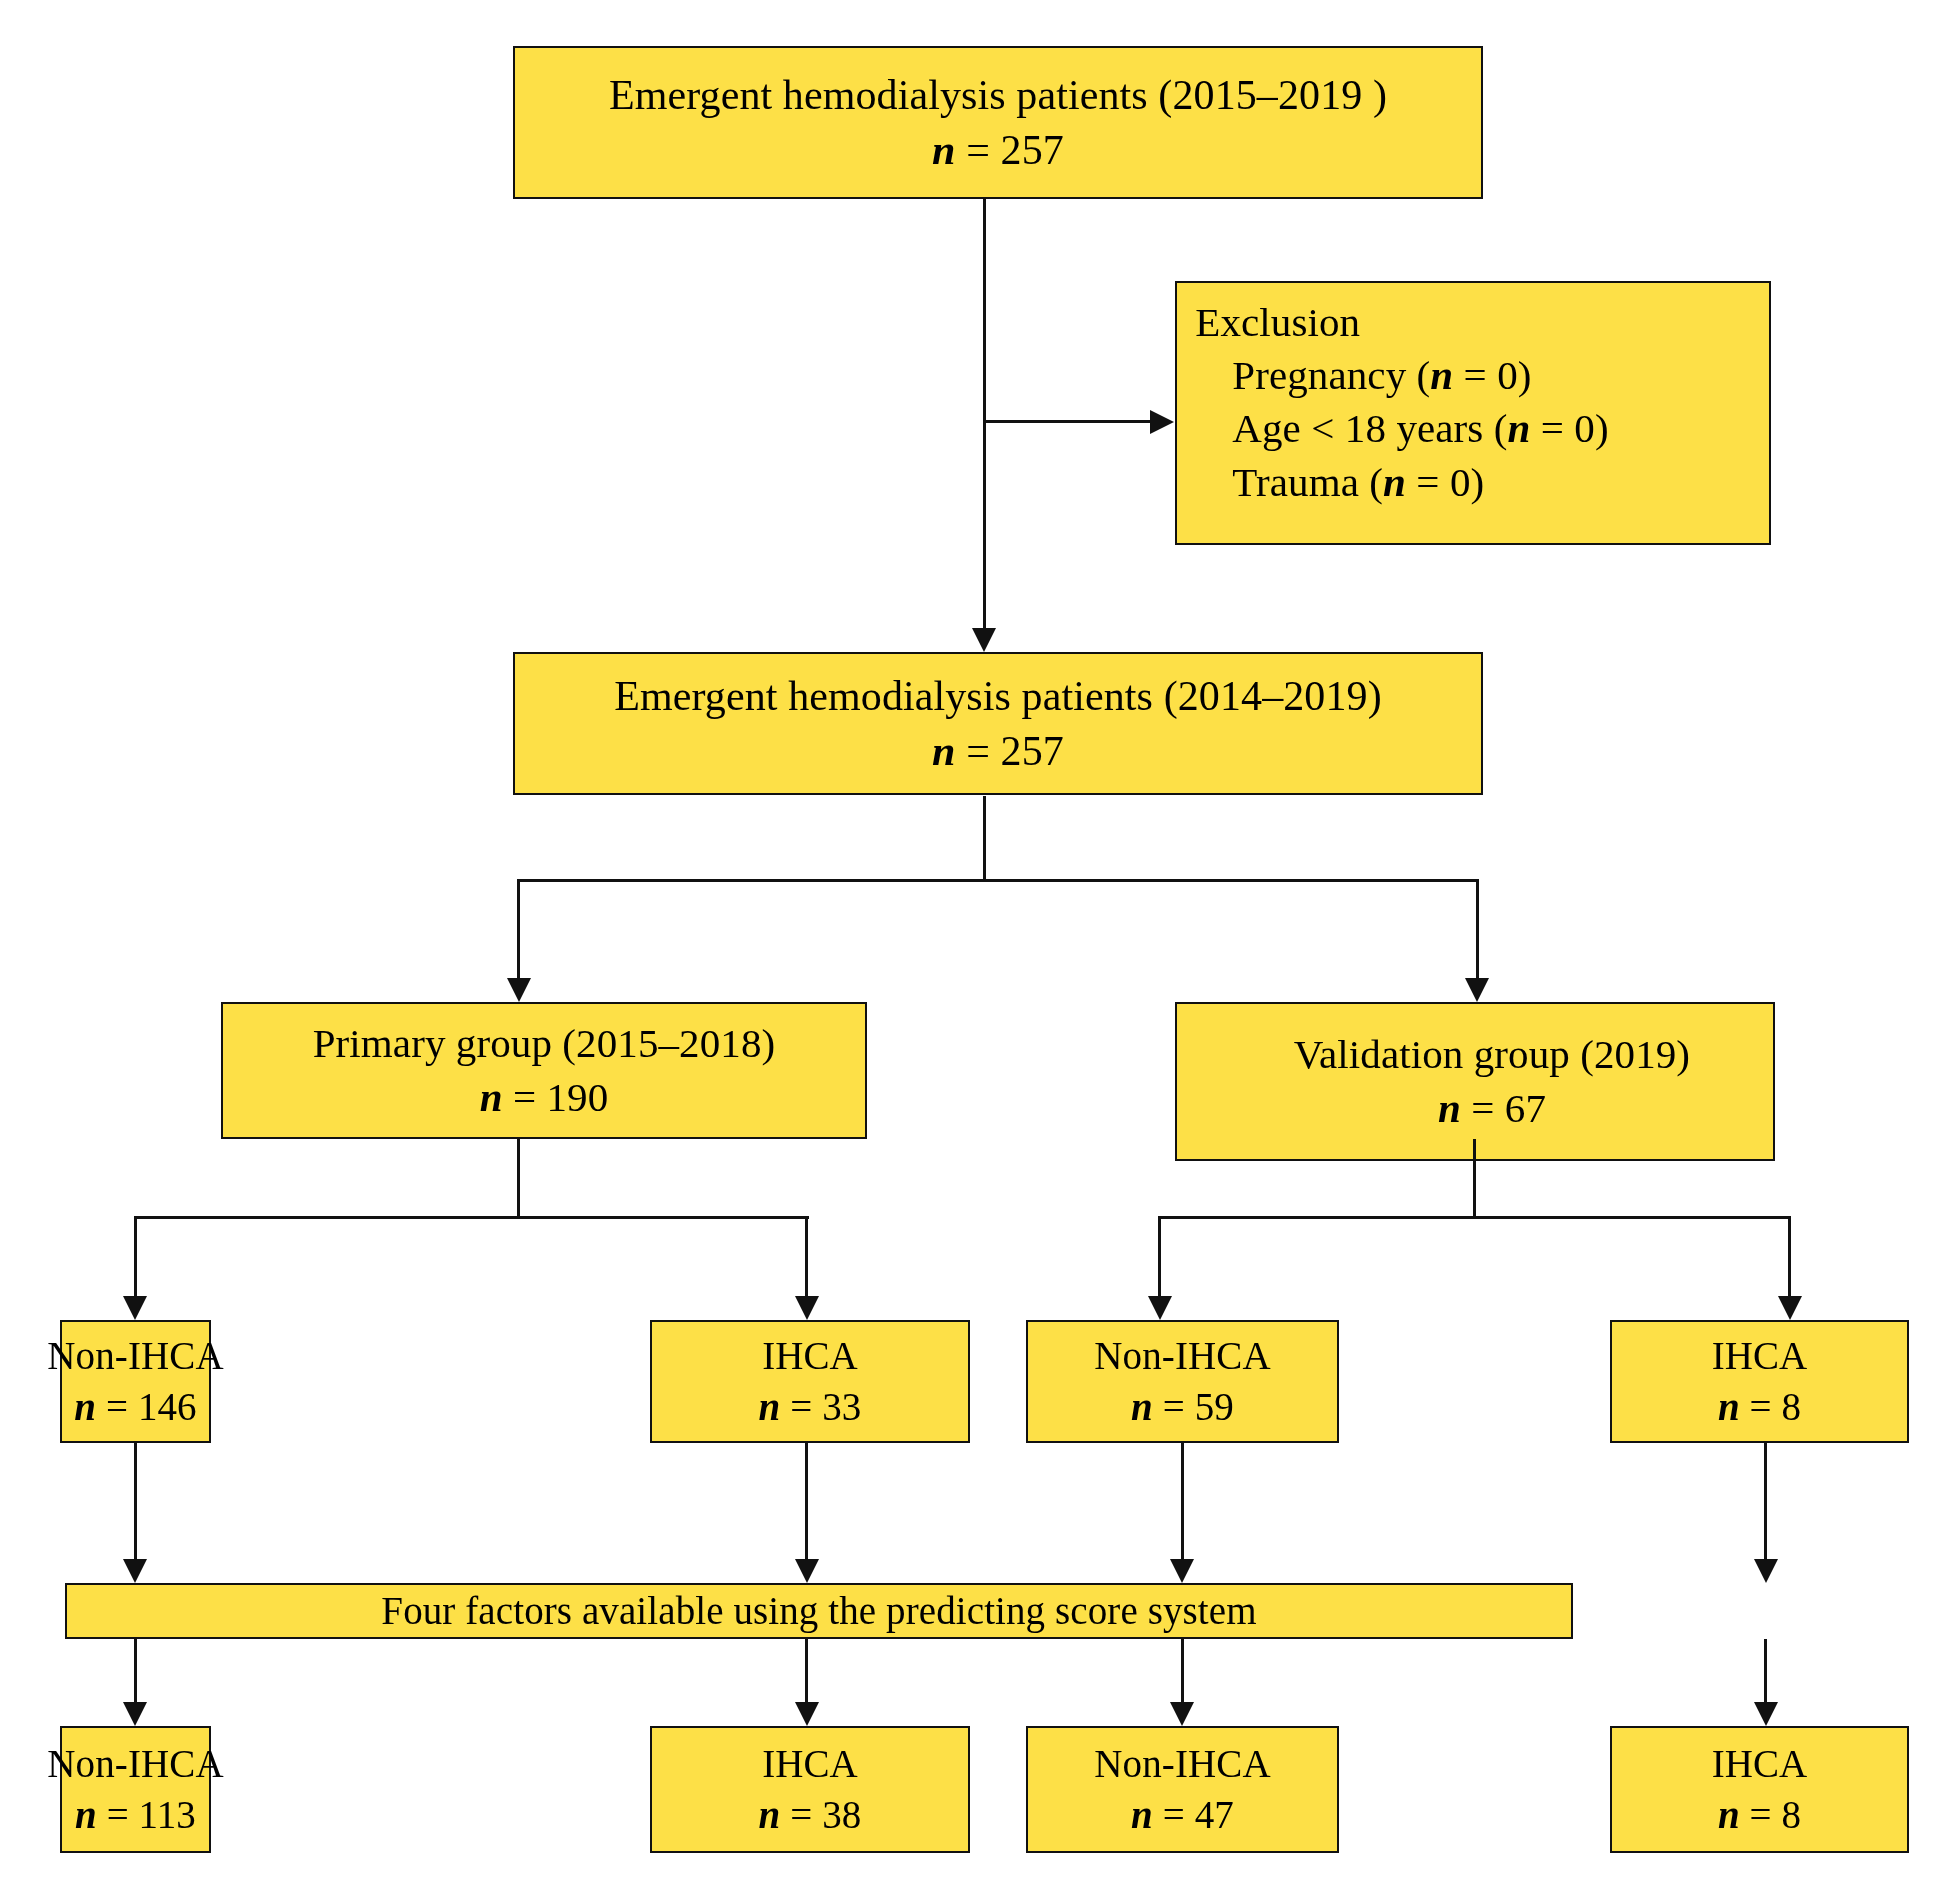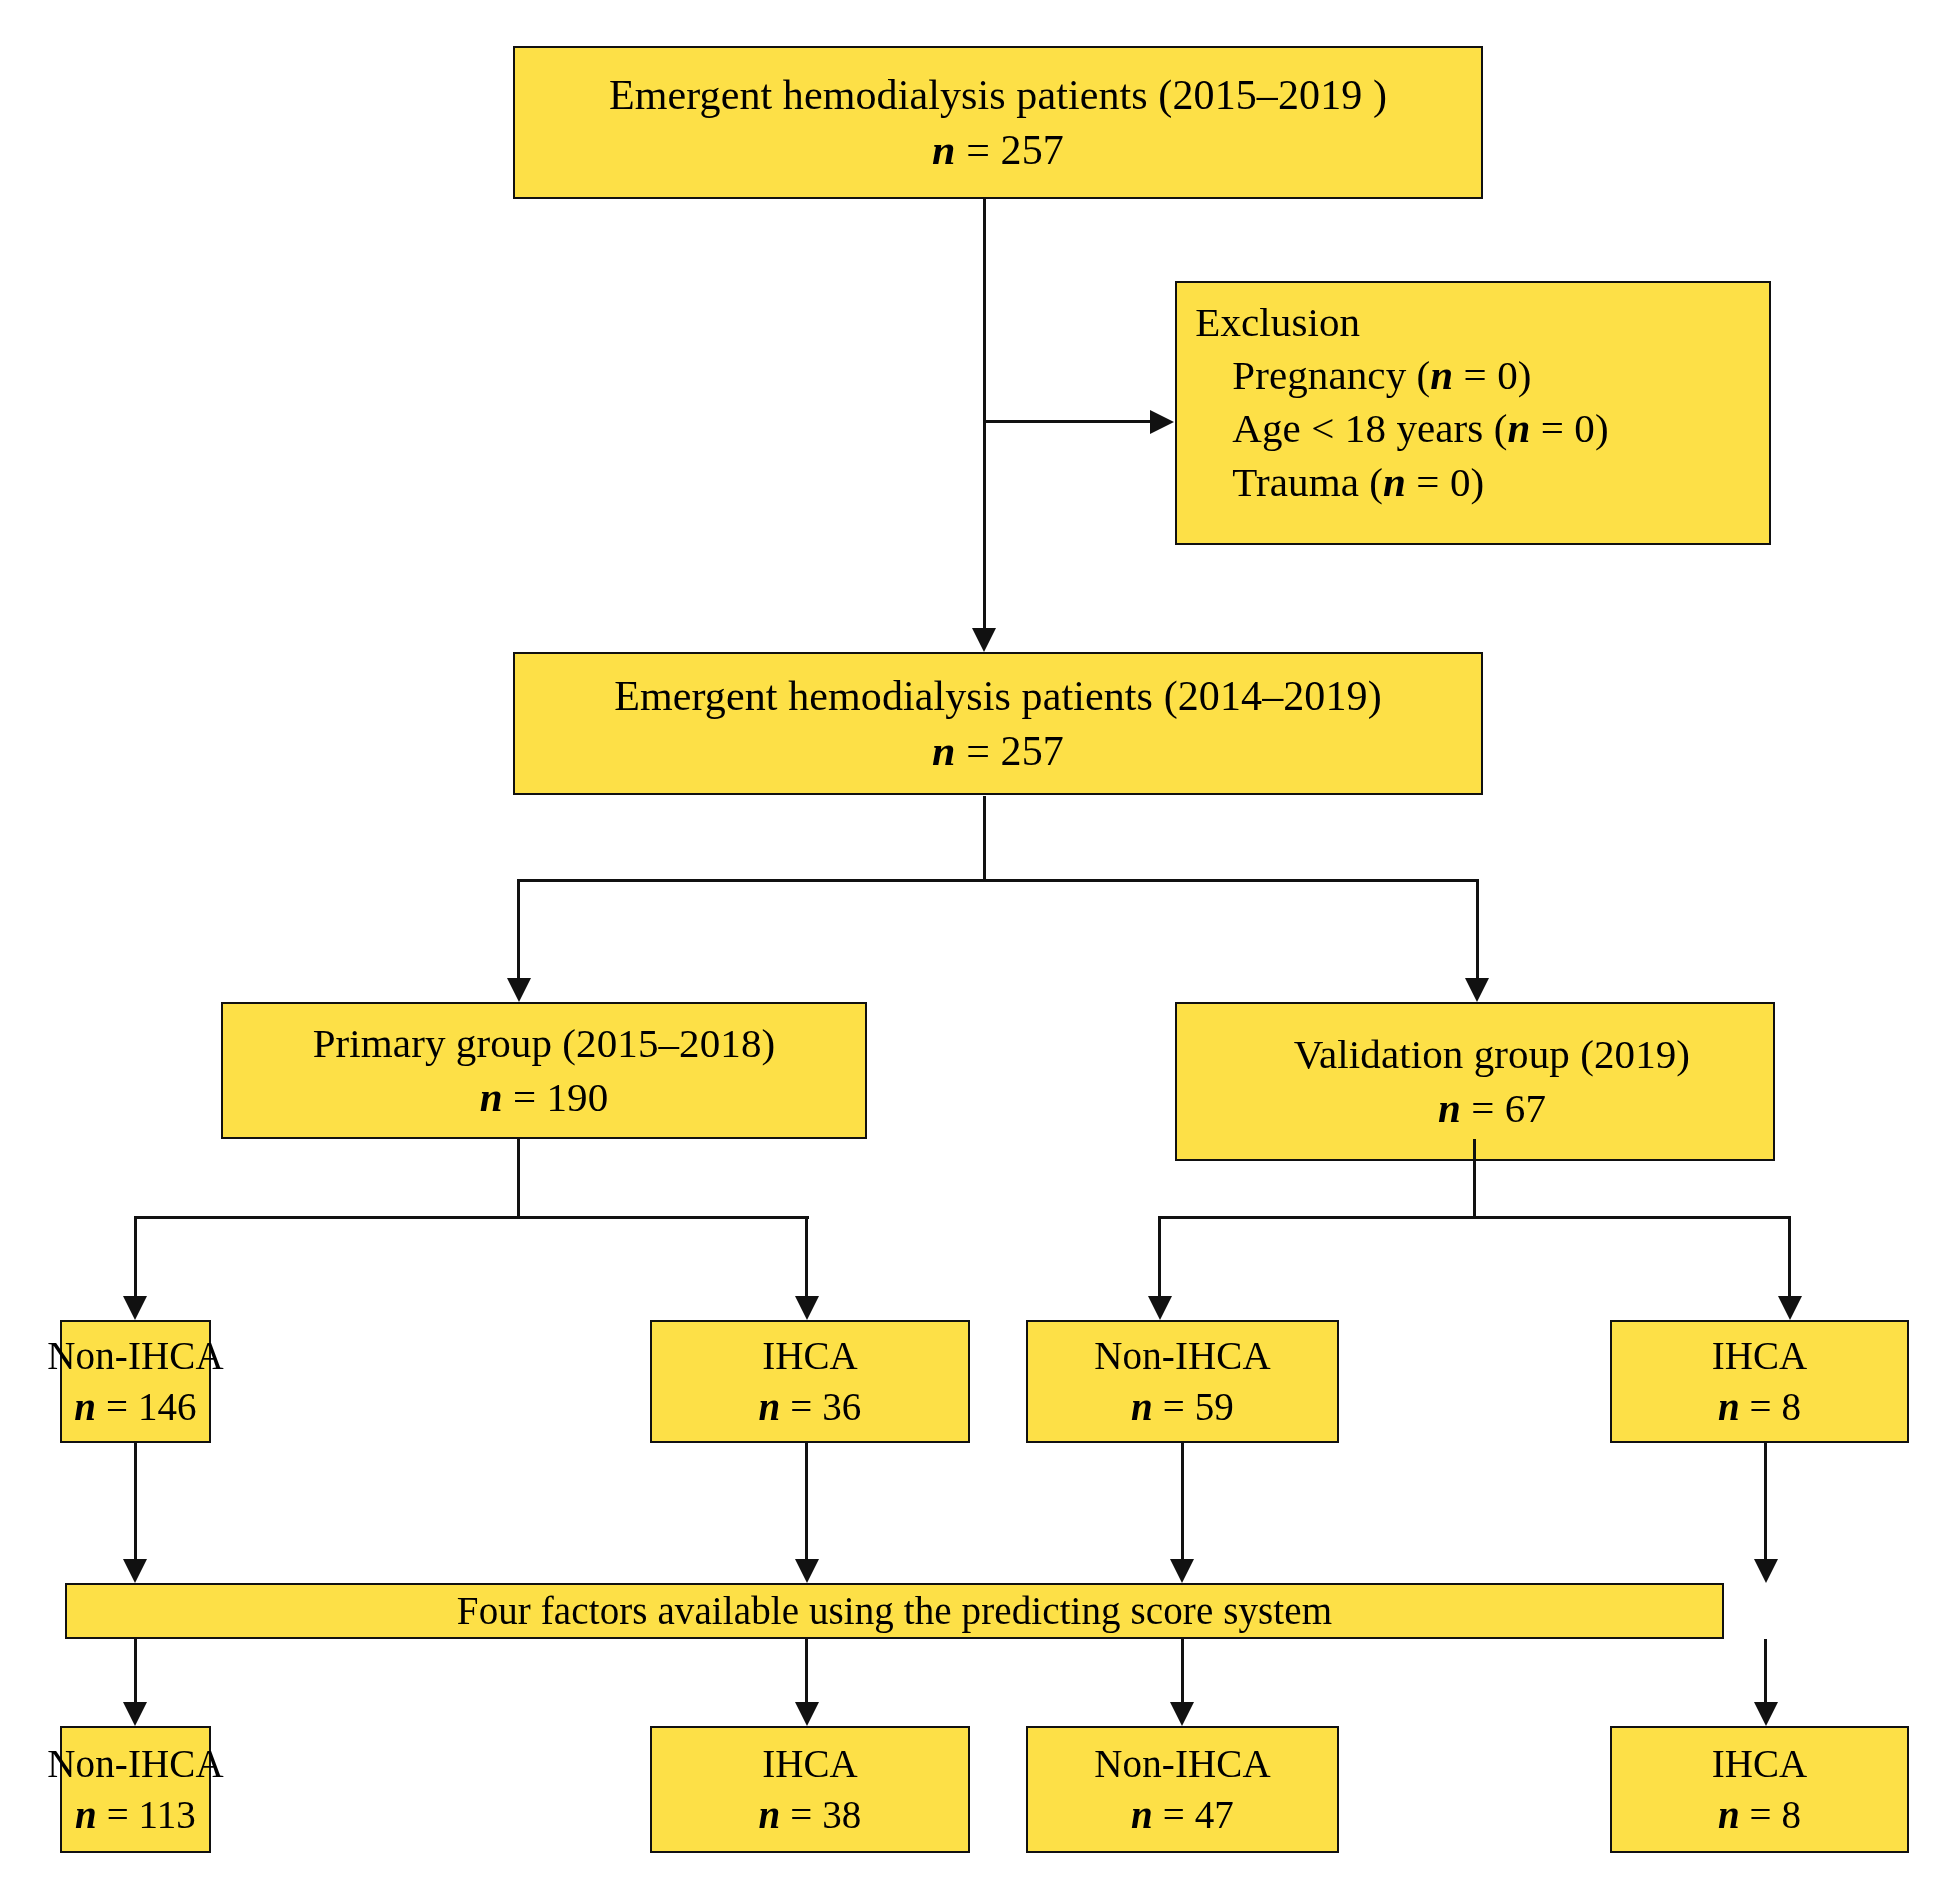--- a/index.html
+++ b/index.html
@@ -138,21 +138,21 @@
   <div class="vline" style="left:1788px; top:1216px; height:80px;"></div>
   <div class="arrow-down" style="left:1778px; top:1296px;"></div>
 
   <div class="box fs-sm" style="left:60px; top:1320px; width:151px; height:123px;">
     <span class="line">Non-IHCA</span>
     <span class="line"><span class="nvar">n</span><span> = </span><span>146</span></span>
   </div>
 
   <div class="box fs-sm" style="left:650px; top:1320px; width:320px; height:123px;">
     <span class="line">IHCA</span>
-    <span class="line"><span class="nvar">n</span><span> = </span><span>36</span></span>
+    <span class="line"><span class="nvar">n</span><span> = </span><span>33</span></span>
   </div>
 
   <div class="box fs-sm" style="left:1026px; top:1320px; width:313px; height:123px;">
     <span class="line">Non-IHCA</span>
     <span class="line"><span class="nvar">n</span><span> = </span><span>59</span></span>
   </div>
 
   <div class="box fs-sm" style="left:1610px; top:1320px; width:299px; height:123px;">
     <span class="line">IHCA</span>
     <span class="line"><span class="nvar">n</span><span> = </span><span>8</span></span>
@@ -163,21 +163,21 @@
 
   <div class="vline" style="left:805px; top:1443px; height:116px;"></div>
   <div class="arrow-down" style="left:795px; top:1559px;"></div>
 
   <div class="vline" style="left:1181px; top:1443px; height:116px;"></div>
   <div class="arrow-down" style="left:1170px; top:1559px;"></div>
 
   <div class="vline" style="left:1764px; top:1443px; height:116px;"></div>
   <div class="arrow-down" style="left:1754px; top:1559px;"></div>
 
-  <div class="box fs-sm" style="left:65px; top:1583px; width:1659px; height:56px;">
+  <div class="box fs-sm" style="left:65px; top:1583px; width:1508px; height:56px;">
     <span class="line">Four factors available using the predicting score system</span>
   </div>
 
   <div class="vline" style="left:134px; top:1639px; height:63px;"></div>
   <div class="arrow-down" style="left:123px; top:1702px;"></div>
 
   <div class="vline" style="left:805px; top:1639px; height:63px;"></div>
   <div class="arrow-down" style="left:795px; top:1702px;"></div>
 
   <div class="vline" style="left:1181px; top:1639px; height:63px;"></div>

